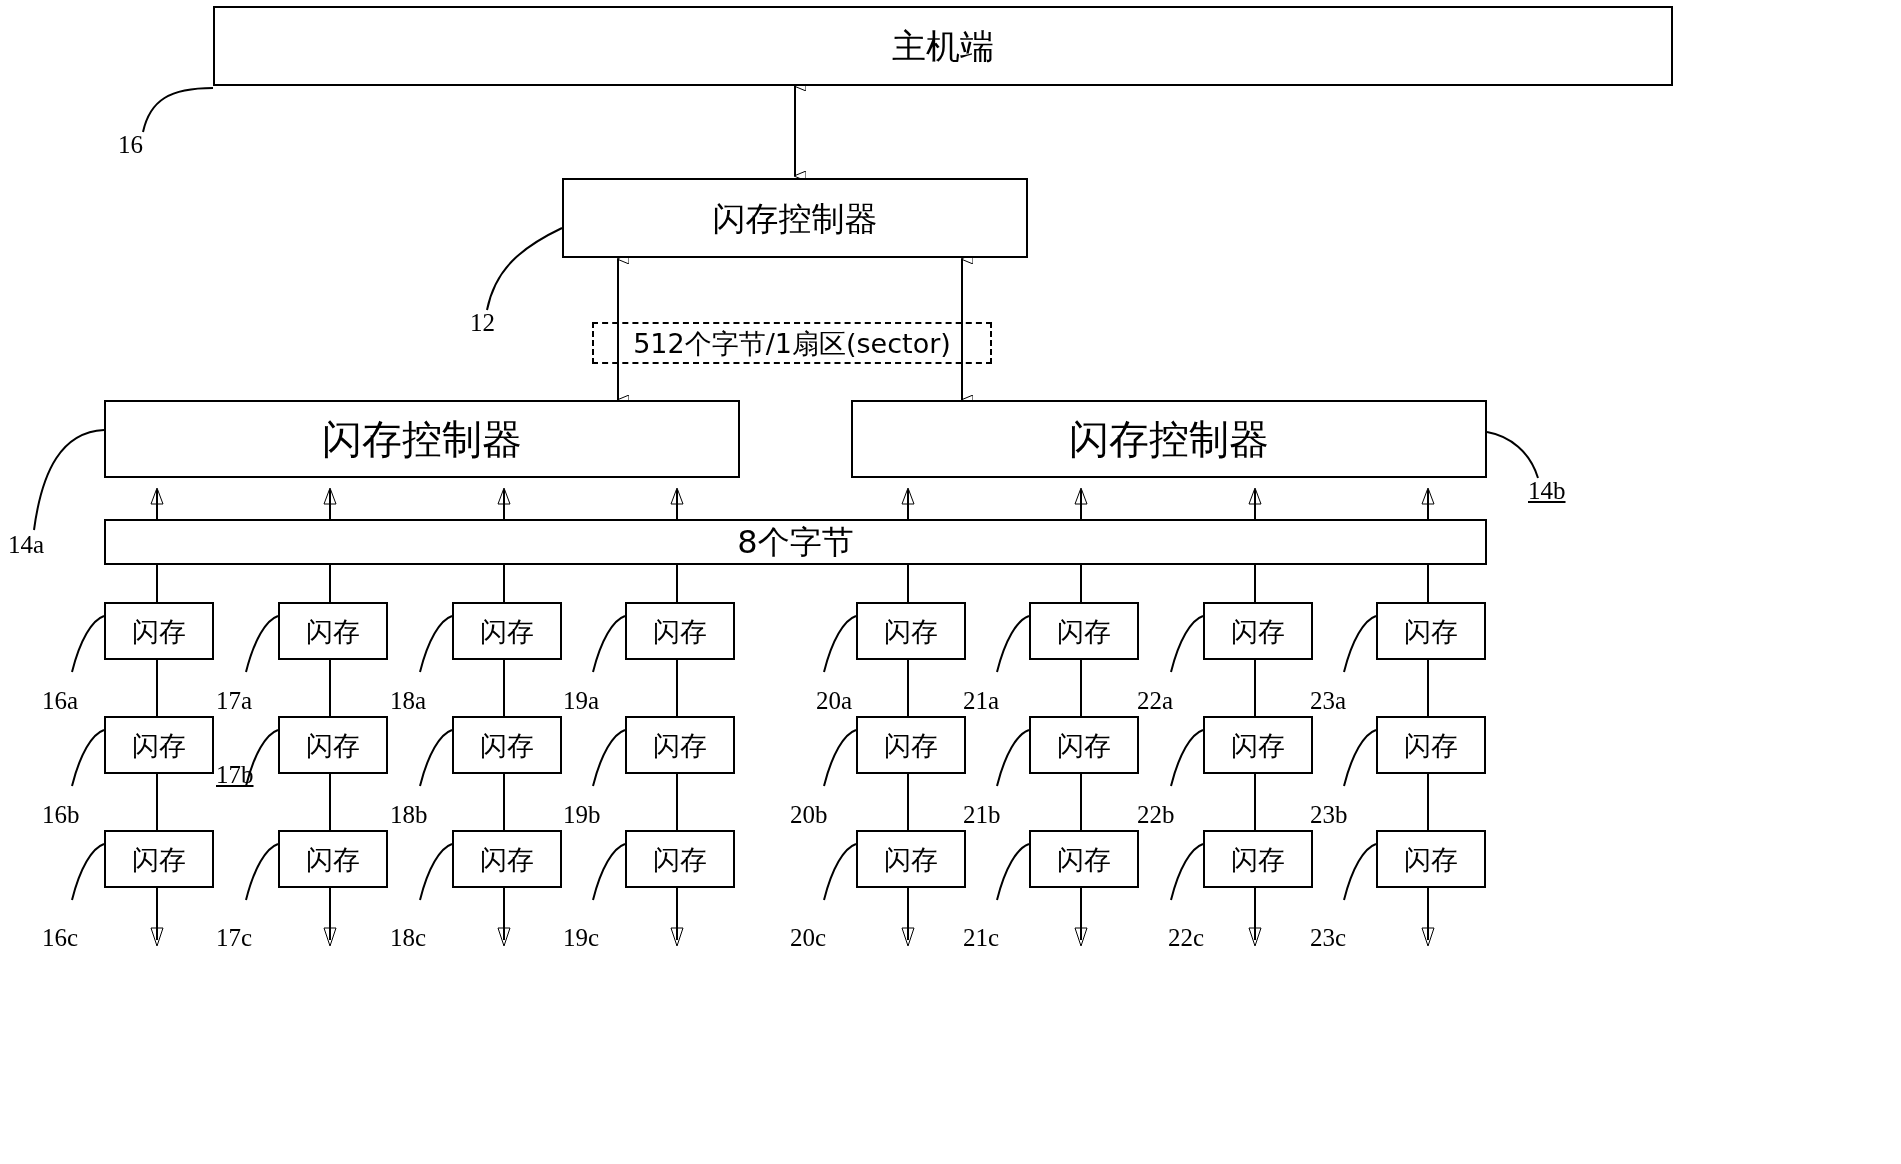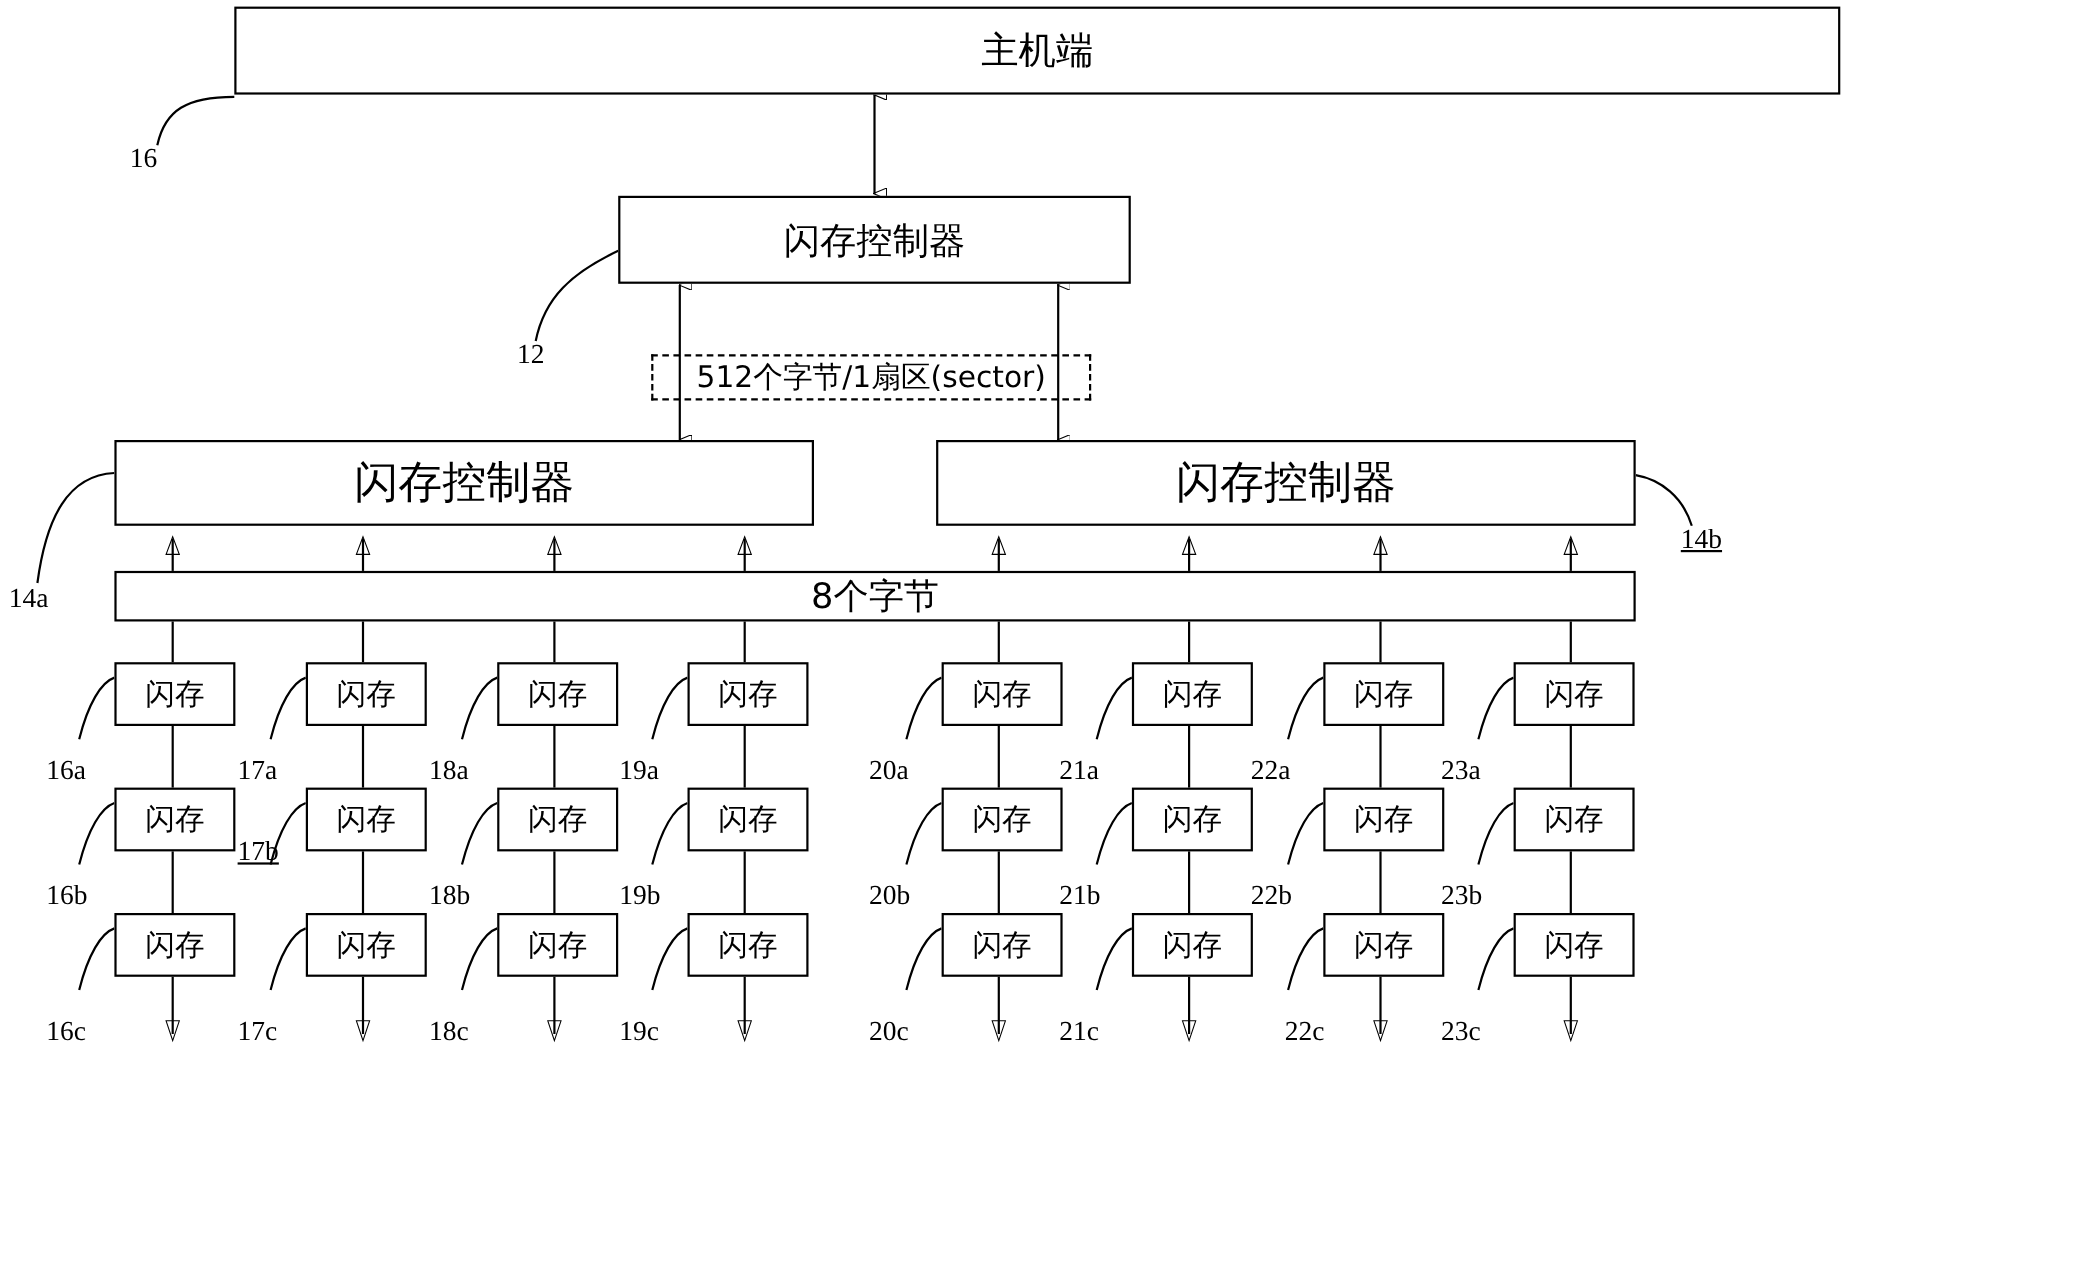--- a/index.html
+++ b/index.html
@@ -254,21 +254,21 @@
   <div class="ref" style="left:216px;top:925px;">17c</div>
 
   <div class="ref" style="left:390px;top:688px;">18a</div>
   <div class="ref" style="left:390px;top:802px;">18b</div>
   <div class="ref" style="left:390px;top:925px;">18c</div>
 
   <div class="ref" style="left:563px;top:688px;">19a</div>
   <div class="ref" style="left:563px;top:802px;">19b</div>
   <div class="ref" style="left:563px;top:925px;">19c</div>
 
-  <div class="ref" style="left:790px;top:688px;">20a</div>
+  <div class="ref" style="left:816px;top:688px;">20a</div>
   <div class="ref" style="left:790px;top:802px;">20b</div>
   <div class="ref" style="left:790px;top:925px;">20c</div>
 
   <div class="ref" style="left:963px;top:688px;">21a</div>
   <div class="ref" style="left:963px;top:802px;">21b</div>
   <div class="ref" style="left:963px;top:925px;">21c</div>
 
   <div class="ref" style="left:1137px;top:688px;">22a</div>
   <div class="ref" style="left:1137px;top:802px;">22b</div>
   <div class="ref" style="left:1137px;top:925px;margin-left:31px;">22c</div>

